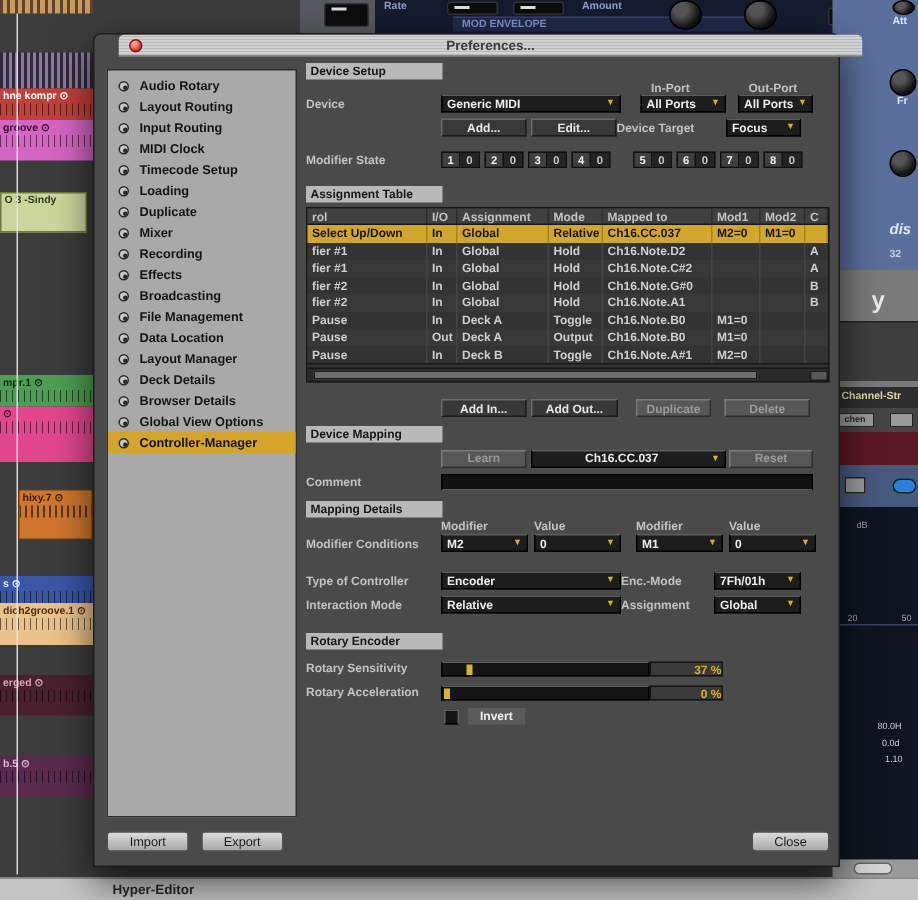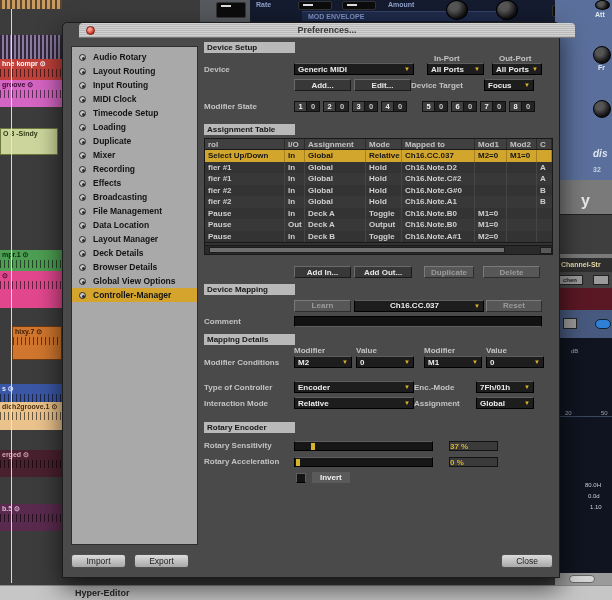--- a/index.html
+++ b/index.html
@@ -94,21 +94,21 @@
   .c.w-mapped{width:73px} .c.w-mod1{width:32px} .c.w-mod2{width:30px} .c.w-com{width:15px; border-right:none}
   .tpartial { height:3px; background:#333; border-top:1px solid #181818; }
   .hscroll { position:relative; height:9px; background:#2a2a2a; border-top:1px solid #181818; }
   .hthumb { position:absolute; left:4px; top:1px; width:296px; height:6px; background:#6e6e6e; border:1px solid #1c1c1c; }
   .hcorner { position:absolute; right:0; top:1px; width:12px; height:7px; background:#585858; border:1px solid #1c1c1c; }
 
   
   .slider { position:relative; width:139px; height:10px; background:#161616; border:1px solid #000; border-top-color:#5e5e5e; flex:none; }
   .sthumb { position:absolute; top:1px; width:4px; height:7px; background:#d8b22a; }
   .valbox { width:49px; height:10px; background:#3a3a3a; border:1px solid #141414; color:#d8b22a;
-            font-size:8px; font-weight:bold; text-align:left; line-height:9px; flex:none; margin-left:16px; }
+            font-size:8px; font-weight:bold; text-align:right; line-height:9px; flex:none; margin-left:0; }
   .checkbox { width:10px; height:10px; background:#141414; border:1px solid #5e5e5e; border-bottom-color:#000; flex:none; }
   .chk-label { height:11px; background:#5a5a5a; color:#f0f0f0; font-size:8px; font-weight:bold;
                line-height:11px; padding:0 8px; margin-left:6px; }
 
   
   .cinput { height:11px; width:248px; background:#121212; border:1px solid #000; border-bottom-color:#5e5e5e; flex:none; }
 
   
   .macbtn { position:absolute; height:14px; border:1px solid #4f4f4f; border-radius:3px;
             background:linear-gradient(#dcdcdc,#a8a8a8); color:#1c1c1c; font-size:8.5px; font-weight:normal;

